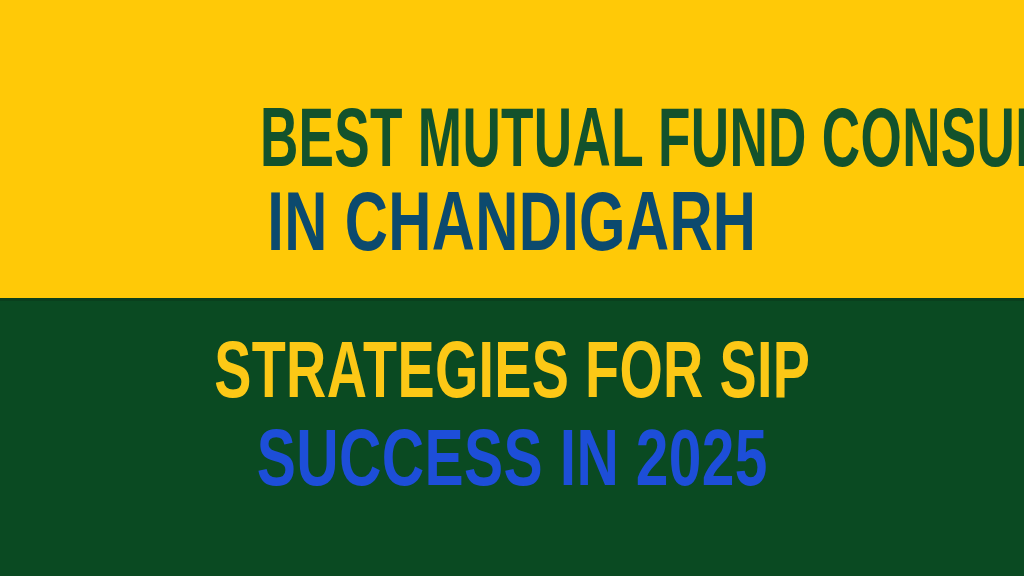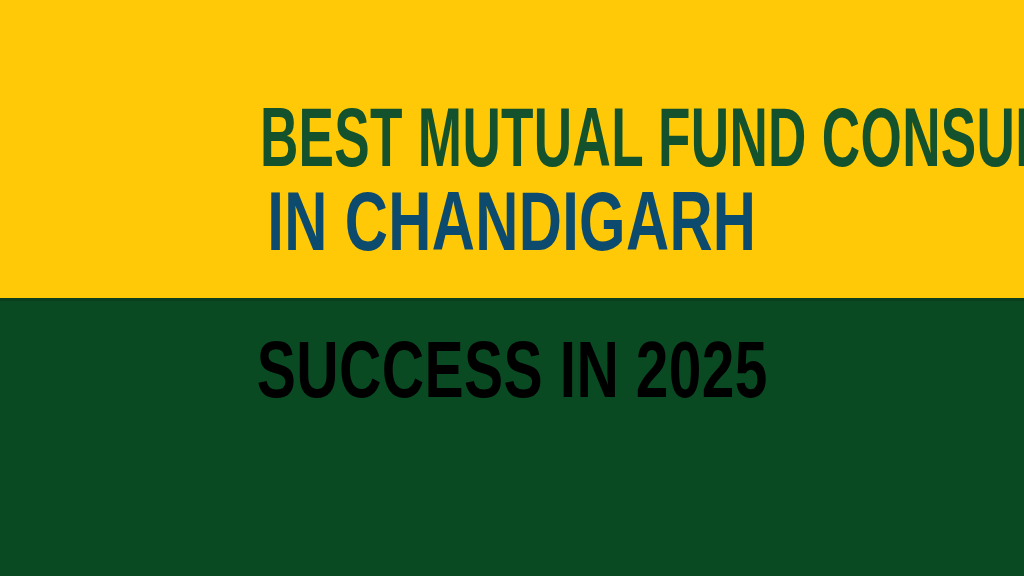--- a/index.html
+++ b/index.html
@@ -106,16 +106,17 @@
   <div class="band band-divider" style="background: rgb(10, 63, 29);"></div>
 
   <div class="band band-bottom" style="background: rgb(10, 74, 34);"></div>
 
   <div class="headline-block headline-top">
     <span class="line line-1" style="color: rgb(19, 82, 44);"><span class="squeeze" style="transform: scaleX(0.639716);">BEST MUTUAL FUND CONSULTANT</span></span>
     <span class="line line-2" style="color: #0c4a6e;"><span class="squeeze" style="transform: scaleX(0.719432);">IN CHANDIGARH</span></span>
   </div>
 
   <div class="headline-block headline-bottom">
-    <span class="line line-2" style="color: #000000;"><span class="squeeze" style="transform: scaleX(0.733471);">SUCCESS IN 2025</span></span>
+    <span class="line line-1" style="color: rgb(252, 200, 22);"><span class="squeeze" style="transform: scaleX(0.695855);">STRATEGIES FOR SIP</span></span>
+    <span class="line line-2" style="color: #1d4ed8;"><span class="squeeze" style="transform: scaleX(0.733471);">SUCCESS IN 2025</span></span>
   </div>
 
 </div>
 
 </body></html>

